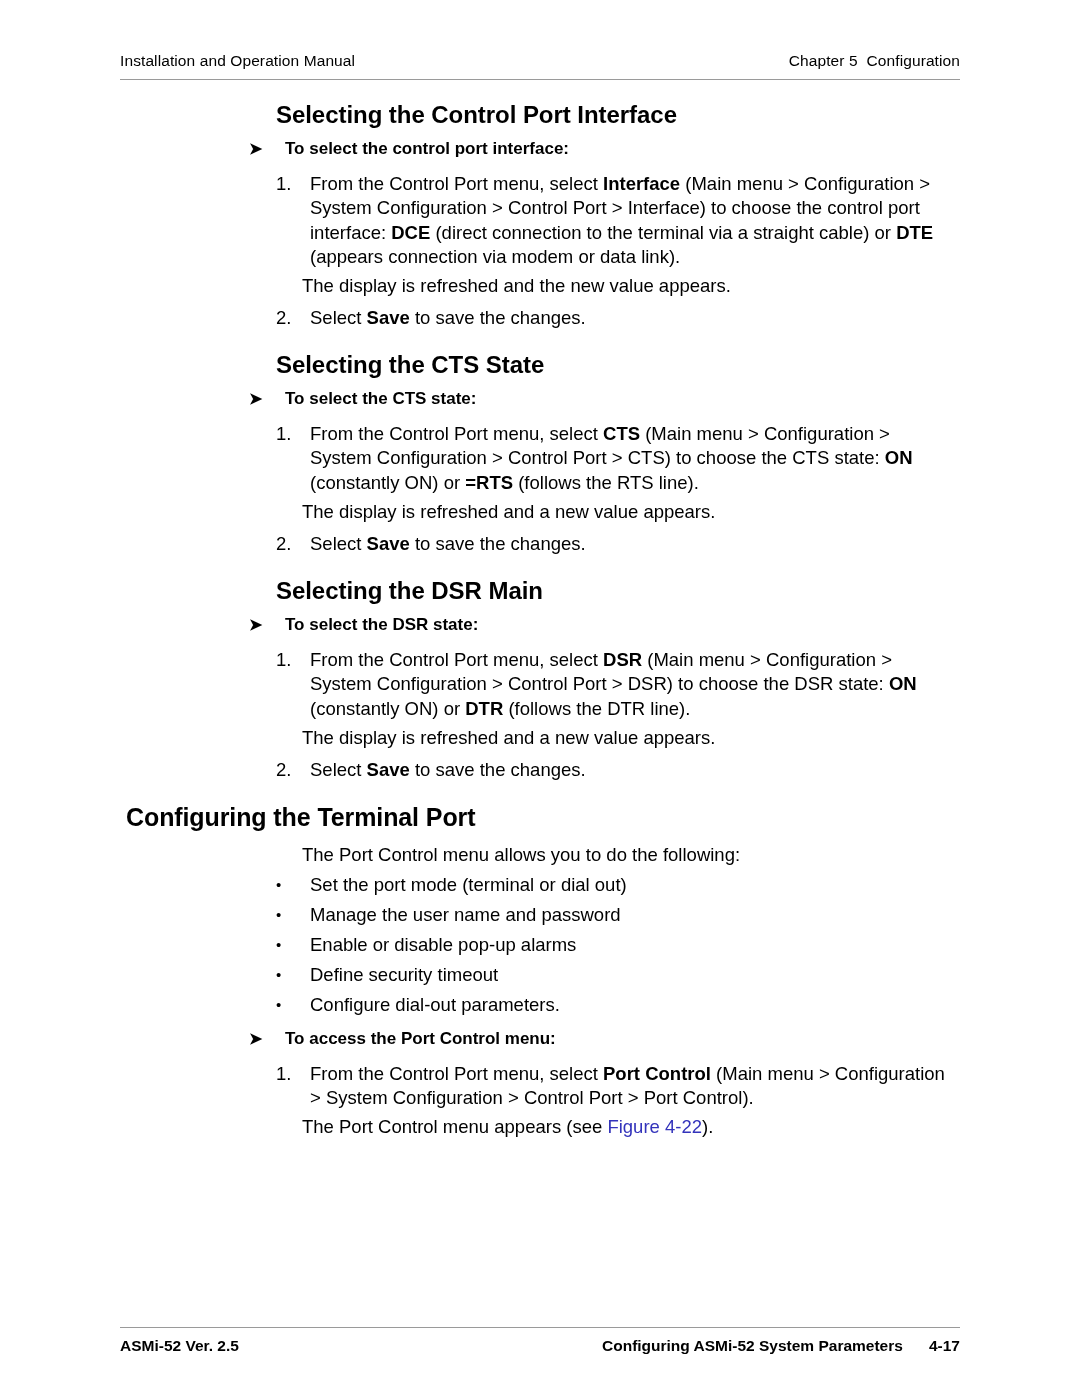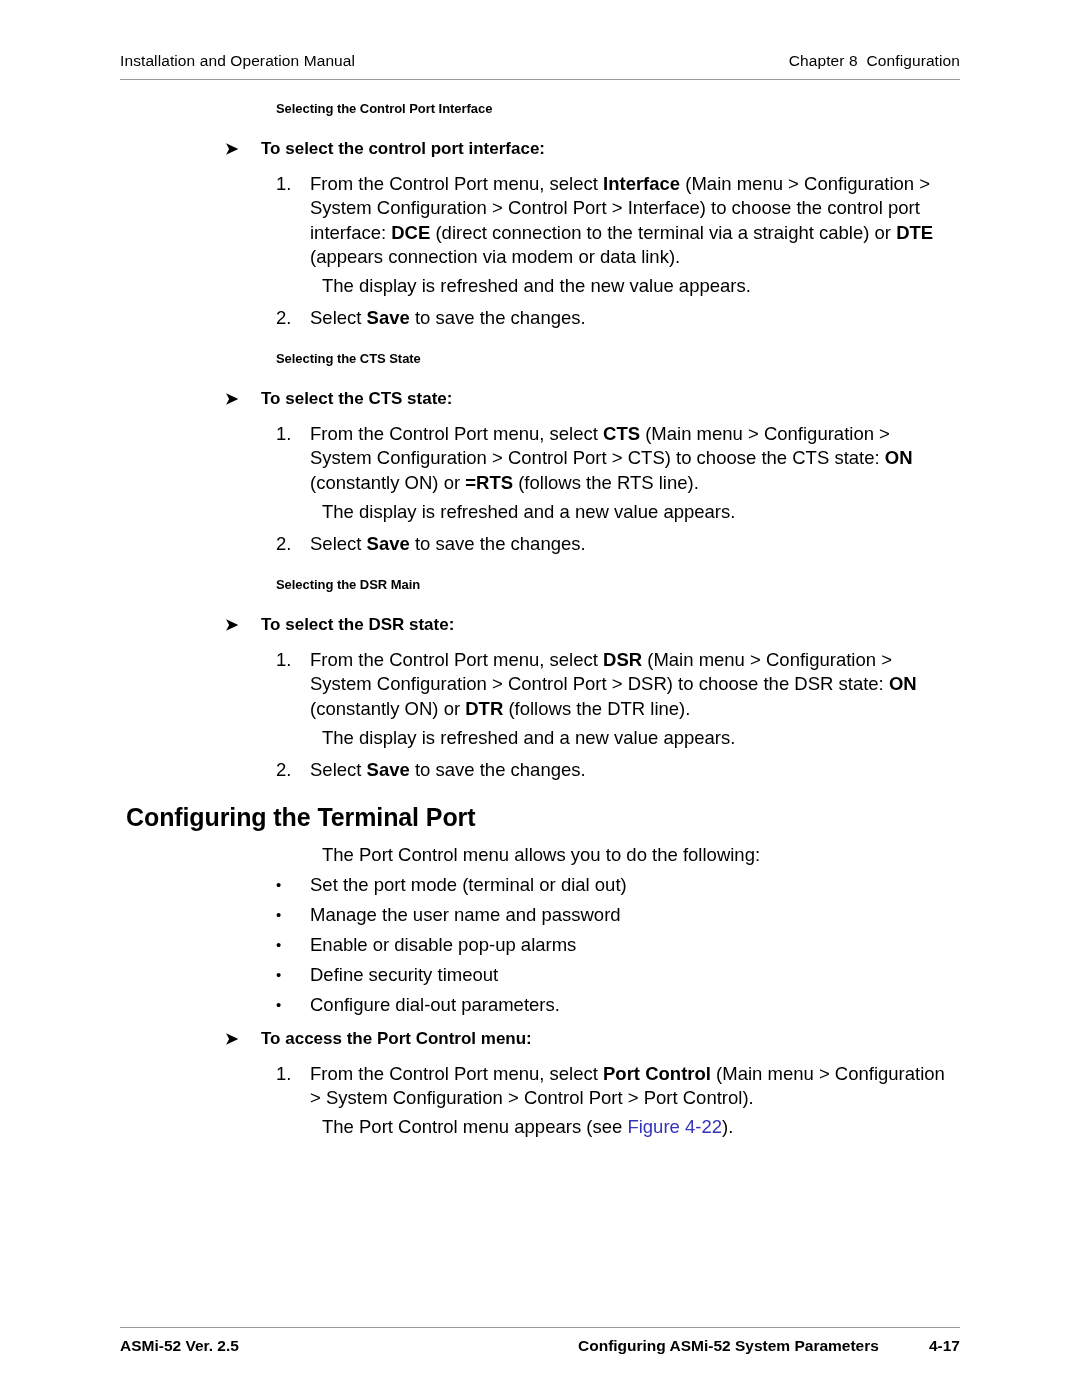--- a/index.html
+++ b/index.html
@@ -65,21 +65,21 @@
     top: 1337px;
     width: 840px;
     font-size: 15.5px;
     font-weight: 700;
     color: #000;
   }
   .page-footer .ftr-left {
     position: absolute; left: 0; top: 0; text-align: left;
   }
   .page-footer .ftr-center {
-    position: absolute; left: 458px; top: 0; text-align: left;
+    position: absolute; left: 482px; top: 0; text-align: left;
   }
   .page-footer .ftr-page {
     position: absolute; right: 0; top: 0; text-align: right;
   }
 
   
   .content {
     position: absolute;
     left: 0;
     top: 0;
@@ -94,31 +94,31 @@
     font-weight: 700;
     letter-spacing: -0.1px;
     color: #000;
     white-space: nowrap;
   }
 
   
   .h2 {
     position: absolute;
     left: 276px;
-    font-size: 13px;
+    font-size: 24px;
     font-weight: 700;
     letter-spacing: -0.05px;
     color: #000;
     white-space: nowrap;
   }
 
   
   .proc-head {
     position: absolute;
-    left: 225px;
+    left: 249px;
     font-size: 17px;
     font-weight: 700;
     color: #000;
     white-space: nowrap;
   }
   .proc-head .arrow {
     display: inline-block;
     width: 36px;
     font-size: 16px;
     font-weight: 700;
@@ -143,21 +143,21 @@
     text-align: left;
   }
   .step .txt {
     display: block;
     margin-left: 34px;
   }
 
   
   .para {
     position: absolute;
-    left: 322px;
+    left: 302px;
     width: 642px;
     font-size: 18.5px;
     line-height: 24.4px;
     color: #000;
   }
 
   
   .bullet {
     position: absolute;
     left: 276px;
@@ -185,21 +185,21 @@
     font-weight: 400;
   }
 </style>
 </head>
 <body>
 
 <div class="page">
 
   <div class="page-header">
     <span class="hdr-left">Installation and Operation Manual</span>
-    <span class="hdr-right">Chapter 8  Configuration</span>
+    <span class="hdr-right">Chapter 5  Configuration</span>
   </div>
   <div class="header-rule"></div>
 
   <div class="content">
 
     <div class="h2" style="top:101px">Selecting the Control Port Interface</div>
 
     <div class="proc-head" style="top:139px">
       <span class="arrow">➤</span><span>To select the control port interface:</span>
     </div>

